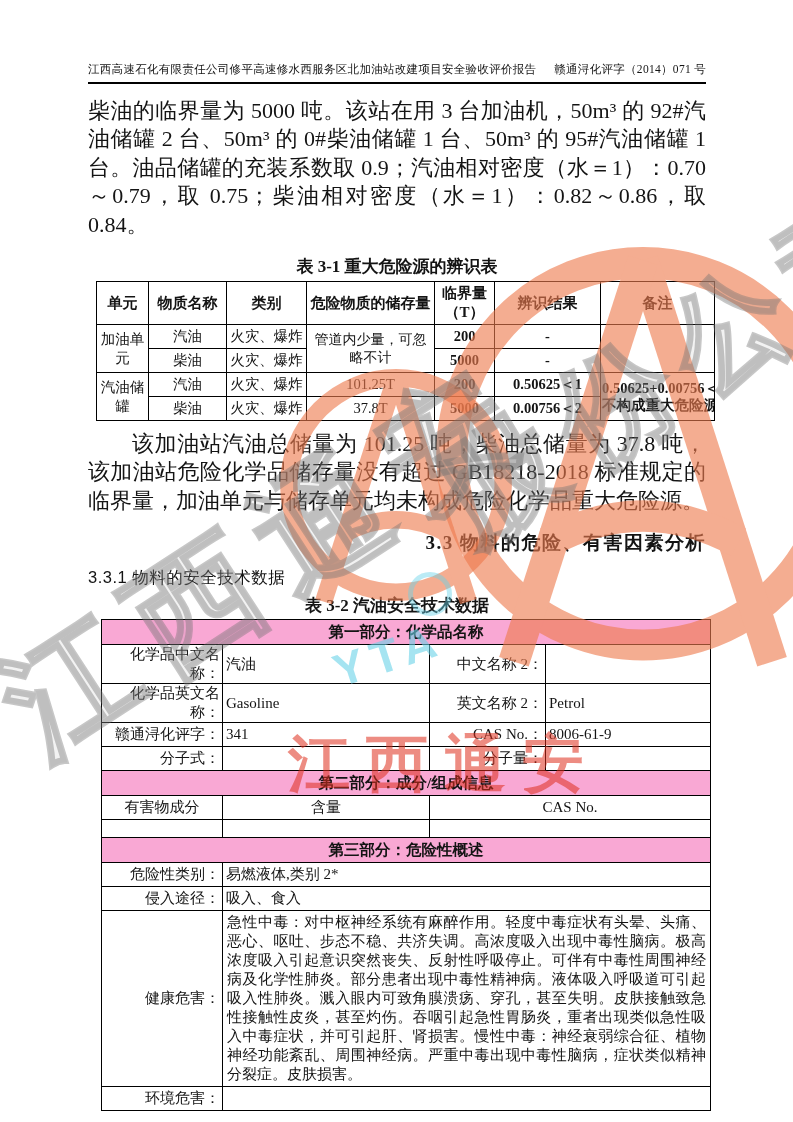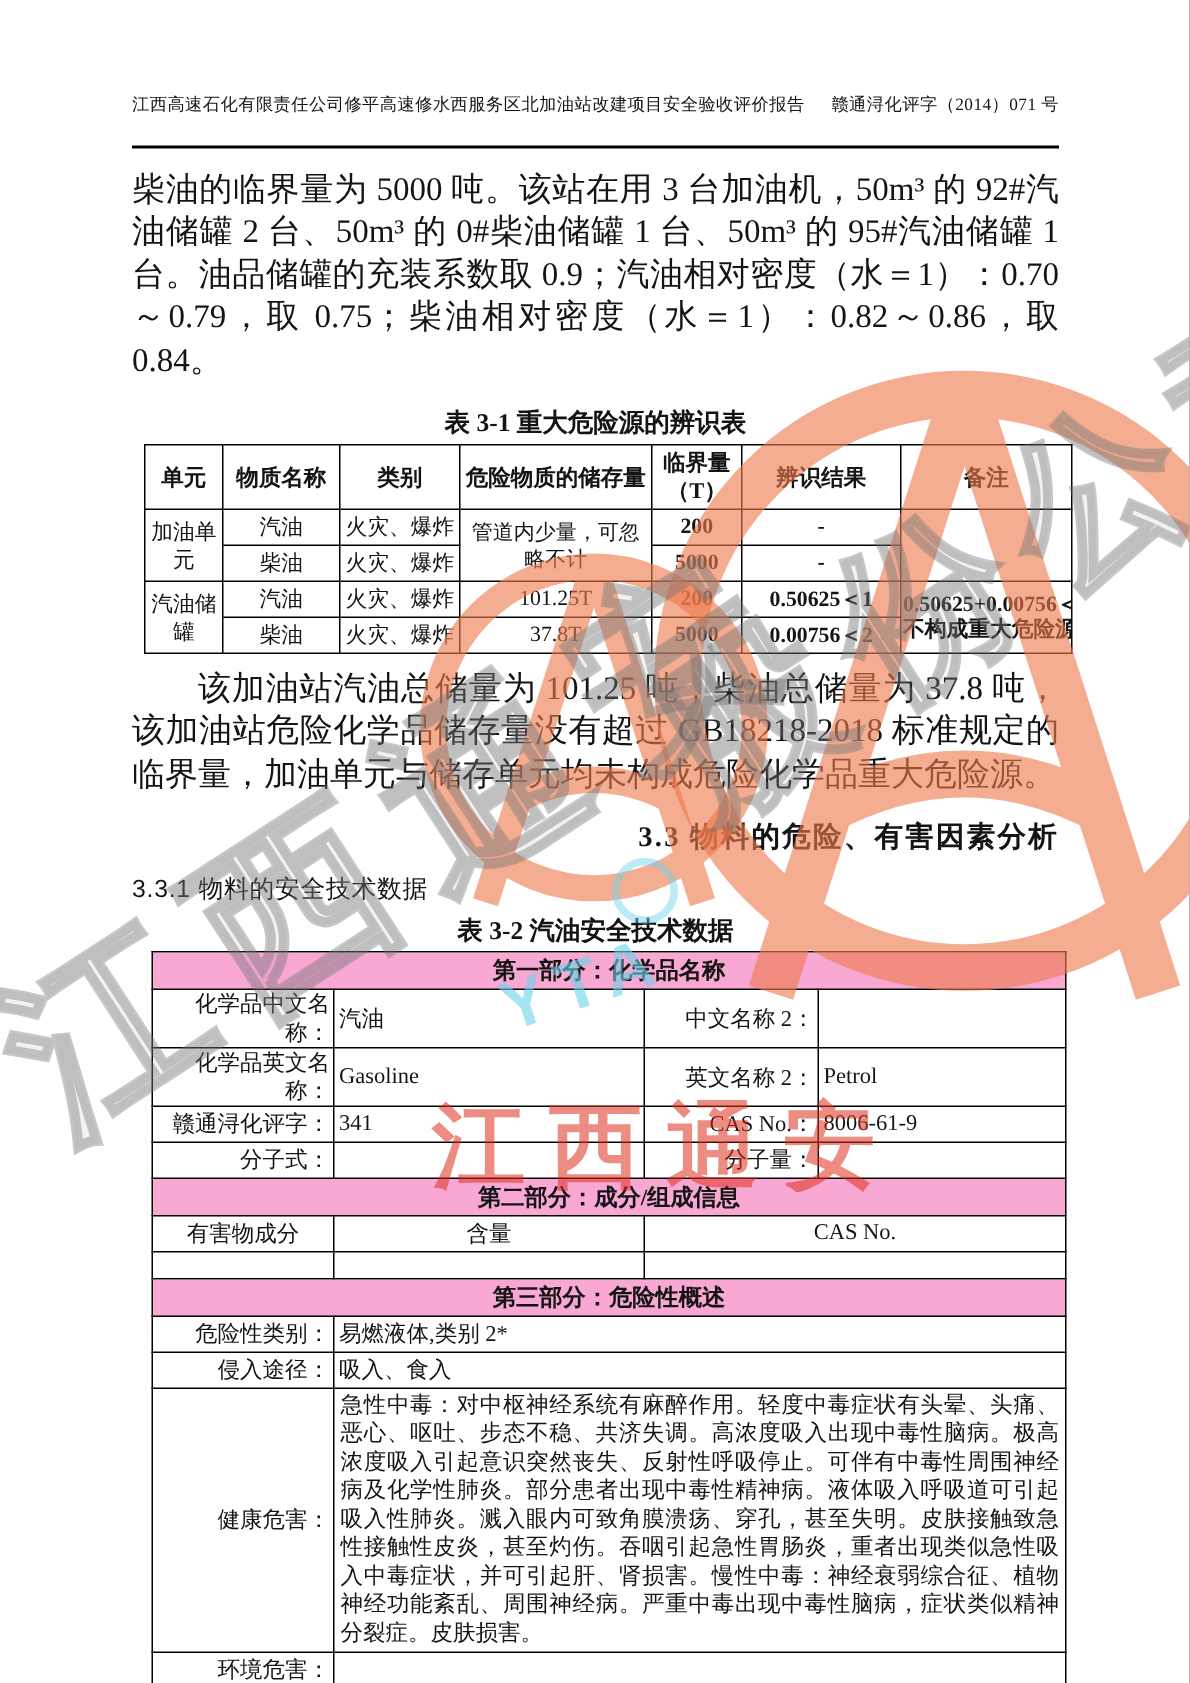--- a/index.html
+++ b/index.html
@@ -6,21 +6,21 @@
   .page {
     position:relative; width:793px; height:1122px; margin:0 auto;
     background:#ffffff; overflow:hidden;
     font-family:"Liberation Serif","DejaVu Serif",serif; color:#141414;
   }
   .content { position:absolute; left:88px; top:62px; width:618px; z-index:1; }
 
   
   .pagehead {
     display:flex; justify-content:space-between; 
-    font-size:11.5px; letter-spacing:0.3px; padding-bottom:20px;
+    font-size:11.5px; letter-spacing:0.3px; padding-bottom:5px;
     border-bottom:2px solid #000;
   }
   .pagehead .right { white-space:nowrap; }
 
   
   .para { margin:13px 0 0 0; font-size:22px; line-height:28.4px; text-align:justify; }
   .para.indent { text-indent:2em; margin-top:9px; }
 
   
   .tbl-title { margin-top:16px; text-align:center; font-weight:bold; font-size:17px; }

